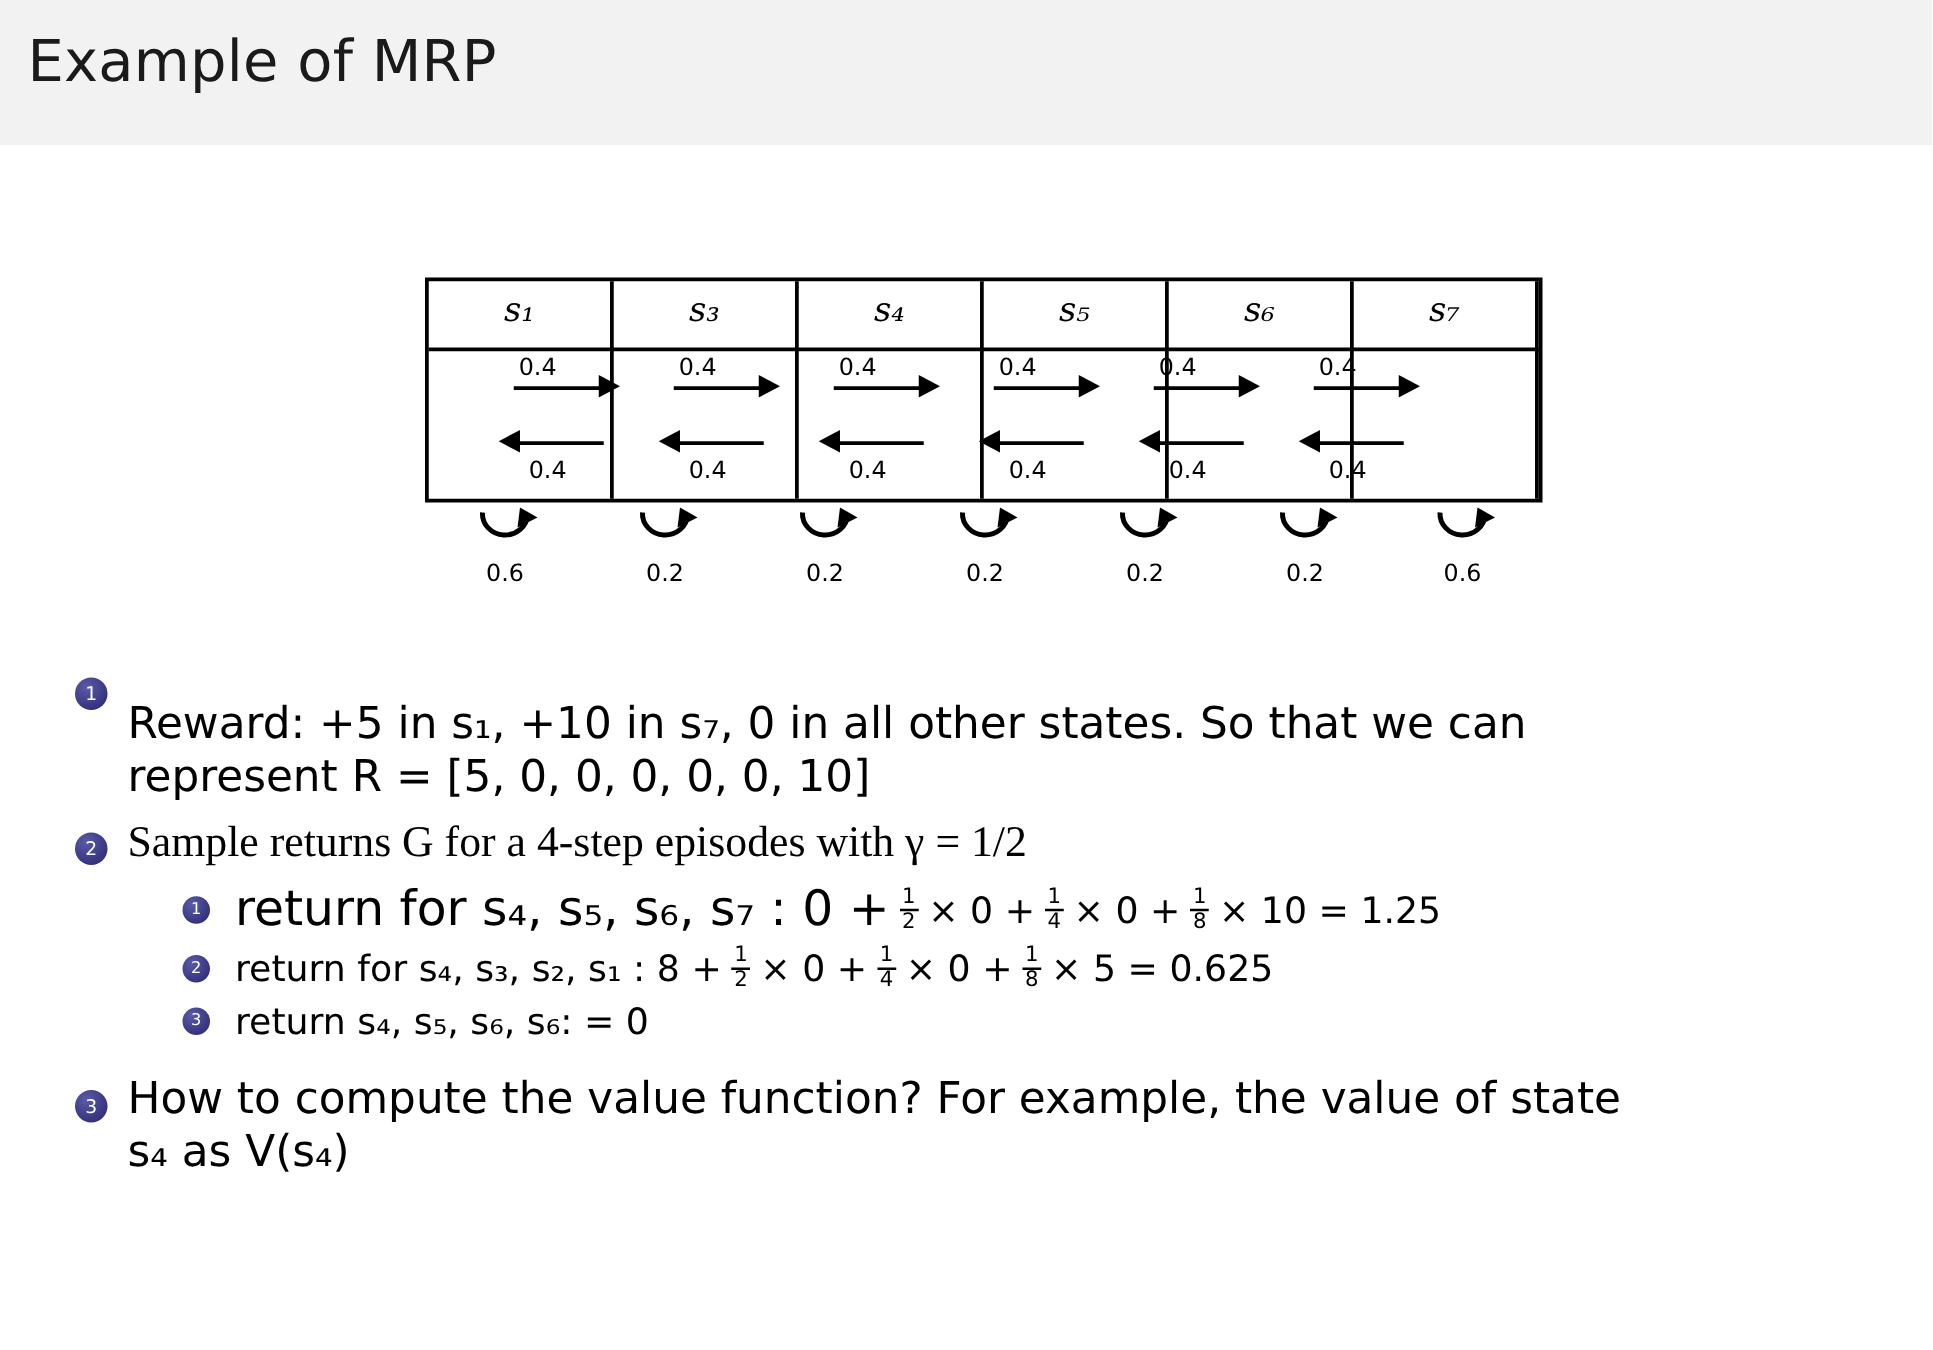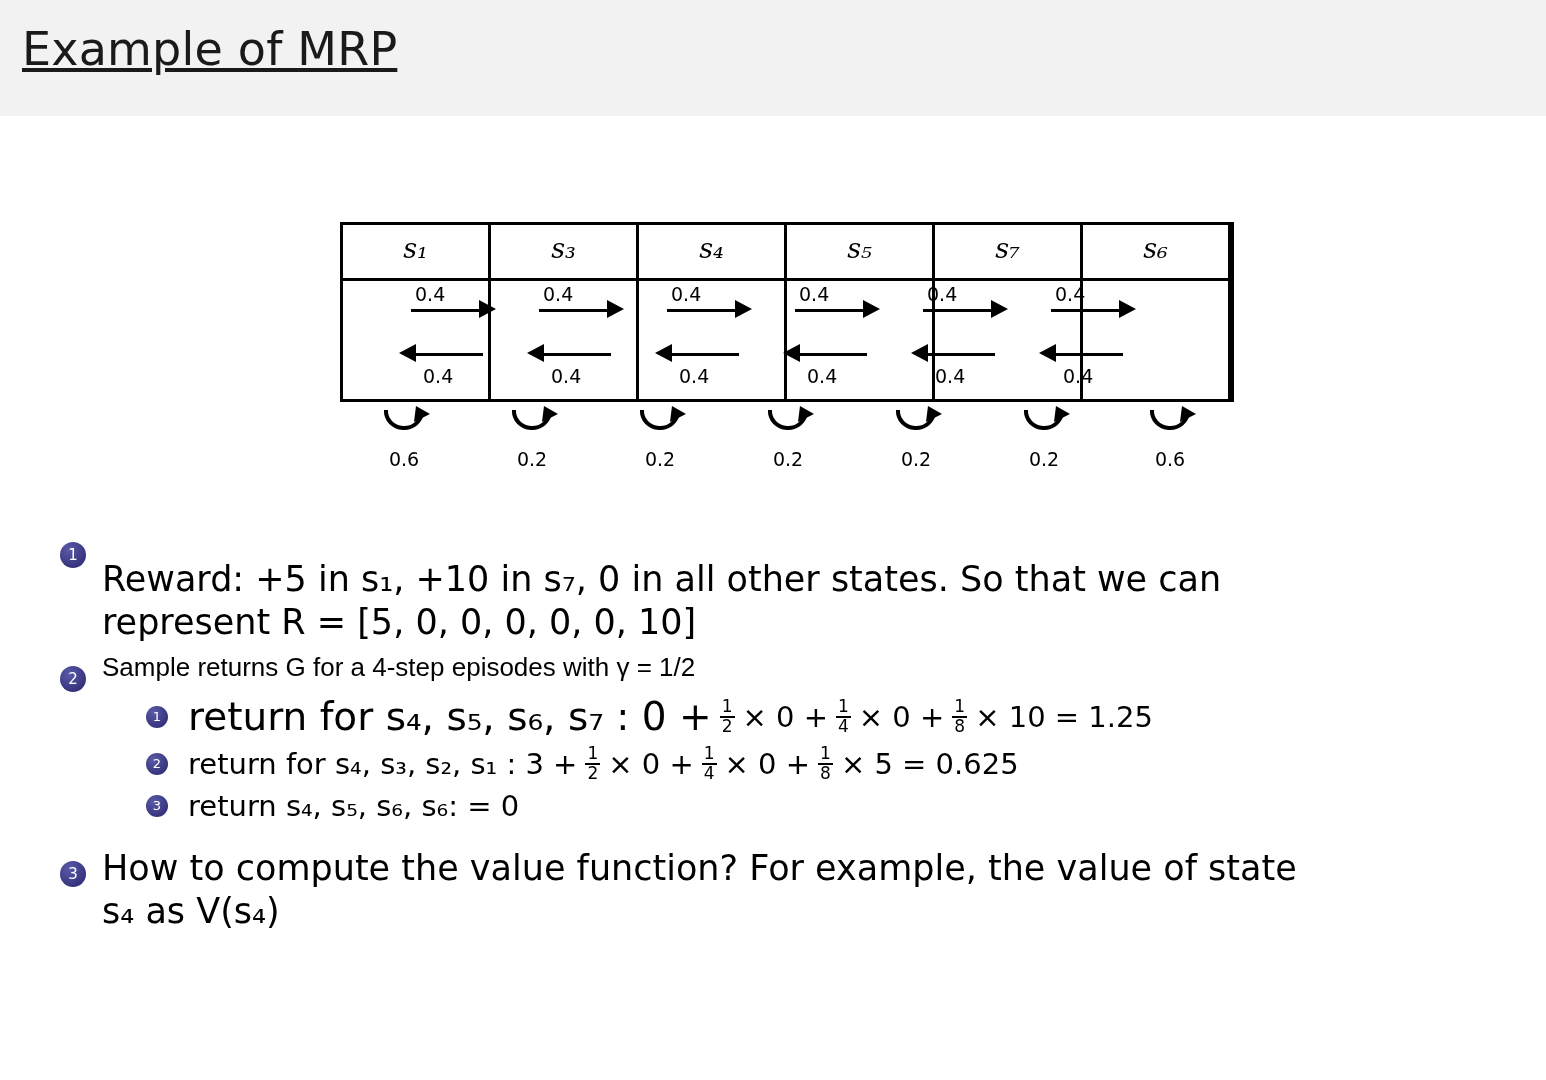--- a/index.html
+++ b/index.html
@@ -21,21 +21,20 @@
     background: #f2f2f2;
     box-sizing: border-box;
     padding: 22px 0 0 22px;
   }
   .title-bar .title {
     font-size: 46px;
     font-weight: 400;
     color: #1a1a1a;
     letter-spacing: 0.2px;
     font-family: "DejaVu Sans", sans-serif;
-    text-decoration: underline;
   }
 
   
   .diagram-wrap {
     position: absolute;
     left: 340px;
     top: 222px;
     width: 748px;
   }
   .chain {
@@ -154,24 +153,24 @@
     <div class="cell">
       <div class="label">s₃</div>
     </div>
     <div class="cell">
       <div class="label">s₄</div>
     </div>
     <div class="cell">
       <div class="label">s₅</div>
     </div>
     <div class="cell">
+      <div class="label">s₆</div>
+    </div>
+    <div class="cell">
       <div class="label">s₇</div>
-    </div>
-    <div class="cell">
-      <div class="label">s₆</div>
     </div>
 
     <div class="arrowpair" style="left:62px;">
       <div class="arrow-row">
         <div class="arrow-line"></div>
           <div class="arrow-head-r"></div>
         <div class="arrow-prob top">0.4</div>
       </div>
       <div class="arrow-row">
         <div class="arrow-line"></div>
@@ -309,21 +308,21 @@
       <div>Reward: +5 in s₁, +10 in s₇, 0 in all other states.  So that we can</div>
       <div>represent R = [5, 0, 0, 0, 0, 0, 10]</div>
     </div>
   </div>
 
   <div style="display:flex; align-items:flex-start; margin-top:8px;">
     <div style="flex:0 0 auto; width:42px; padding-top:14px;">
       <span style="display:inline-block; width:26px; height:26px; border-radius:50%; background:radial-gradient(circle at 35% 30%, #5a5aa8, #27246b); color:#fff; font-size:15px; line-height:26px; text-align:center; font-family:'DejaVu Sans',sans-serif;">2</span>
     </div>
     <div style="flex:1 1 auto;">
-      <div style="font-size:26px; line-height:1.23; font-family:Liberation Sans, sans-serif;">Sample returns G for a 4-step episodes with γ = 1/2</div>
+      <div style="font-size:35px; line-height:1.23; font-family:Liberation Serif, serif;">Sample returns G for a 4-step episodes with γ = 1/2</div>
 
       <div style="margin-left:44px; margin-top:10px;">
 
         <div style="display:flex; align-items:center; margin-bottom:6px;">
           <span style="display:inline-block; width:22px; height:22px; border-radius:50%; background:radial-gradient(circle at 35% 30%, #5a5aa8, #27246b); color:#fff; font-size:13px; line-height:22px; text-align:center; margin-right:20px; flex:0 0 auto;">1</span>
           <span style="font-size:39px; font-family:'DejaVu Sans',sans-serif;">return for s₄, s₅, s₆, s₇ : 0 +</span>
           <span style="display:inline-flex; flex-direction:column; align-items:center; font-size:17px; line-height:1.05; margin:0 8px;">
             <span style="border-bottom:2px solid #000; padding:0 2px;">1</span>
             <span style="padding:0 2px;">2</span>
           </span>
@@ -335,21 +334,21 @@
           <span style="font-size:29px;">× 0 +</span>
           <span style="display:inline-flex; flex-direction:column; align-items:center; font-size:17px; line-height:1.05; margin:0 8px;">
             <span style="border-bottom:2px solid #000; padding:0 2px;">1</span>
             <span style="padding:0 2px;">8</span>
           </span>
           <span style="font-size:29px;">× 10 = 1.25</span>
         </div>
 
         <div style="display:flex; align-items:center; margin-bottom:6px;">
           <span style="display:inline-block; width:22px; height:22px; border-radius:50%; background:radial-gradient(circle at 35% 30%, #5a5aa8, #27246b); color:#fff; font-size:13px; line-height:22px; text-align:center; margin-right:20px; flex:0 0 auto;">2</span>
-          <span style="font-size:29px; font-family:'DejaVu Sans',sans-serif;">return for s₄, s₃, s₂, s₁ : 3 +</span>
+          <span style="font-size:29px; font-family:'DejaVu Sans',sans-serif;">return for s₄, s₃, s₂, s₁ : 8 +</span>
           <span style="display:inline-flex; flex-direction:column; align-items:center; font-size:17px; line-height:1.05; margin:0 8px;">
             <span style="border-bottom:2px solid #000; padding:0 2px;">1</span>
             <span style="padding:0 2px;">2</span>
           </span>
           <span style="font-size:29px;">× 0 +</span>
           <span style="display:inline-flex; flex-direction:column; align-items:center; font-size:17px; line-height:1.05; margin:0 8px;">
             <span style="border-bottom:2px solid #000; padding:0 2px;">1</span>
             <span style="padding:0 2px;">4</span>
           </span>
           <span style="font-size:29px;">× 0 +</span>

